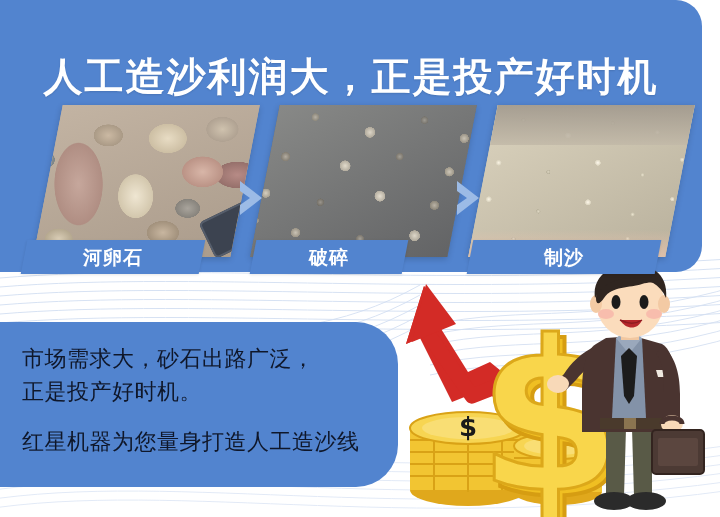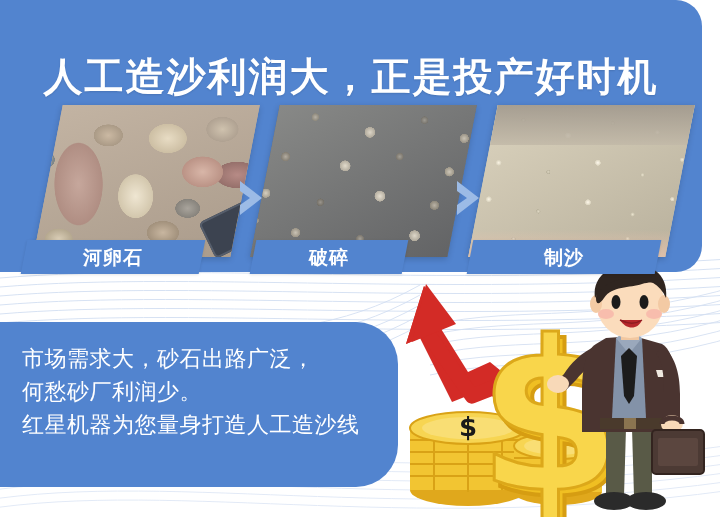--- a/index.html
+++ b/index.html
@@ -169,26 +169,26 @@
   
   .msg-box{
     position:absolute;left:0;top:322px;
     width:398px;height:165px;
     background:#5284cf;
     border-radius:0 42px 42px 0;
     z-index:8;
   }
   .msg-inner{
     position:absolute;left:22px;top:20px;right:18px;
-    color:#ffffff;
+    color:#0f172a;
   }
   .msg-line{
     font-size:22px;line-height:33px;letter-spacing:.5px;white-space:nowrap;
   }
-  .msg-line.gap{}
+  .msg-line.gap{margin-top:17px;}
 
   
   .illus{position:absolute;left:390px;top:268px;width:330px;height:249px;z-index:6;}
   .illus svg{position:absolute;left:0;top:0;}
 </style>
 </head>
 <body>
 
 <div id="poster">
 
@@ -383,18 +383,18 @@
 
         <path d="M230,52 C236,62 248,62 252,52 Z" fill="#b5272b"></path>
         <path d="M230,52 C238,56 246,56 252,52" stroke="#8d1d21" stroke-width="1.5" fill="none"></path>
       </g>
     </svg>
   </div>
 
   <div class="msg-box">
     <div class="msg-inner">
       <div class="msg-line">市场需求大，砂石出路广泛，</div>
-      <div class="msg-line">何愁砂厂利润少。</div>
+      <div class="msg-line">正是投产好时机。</div>
       <div class="msg-line gap">红星机器为您量身打造人工造沙线</div>
     </div>
   </div>
 
 </div>
 
 </body></html>

